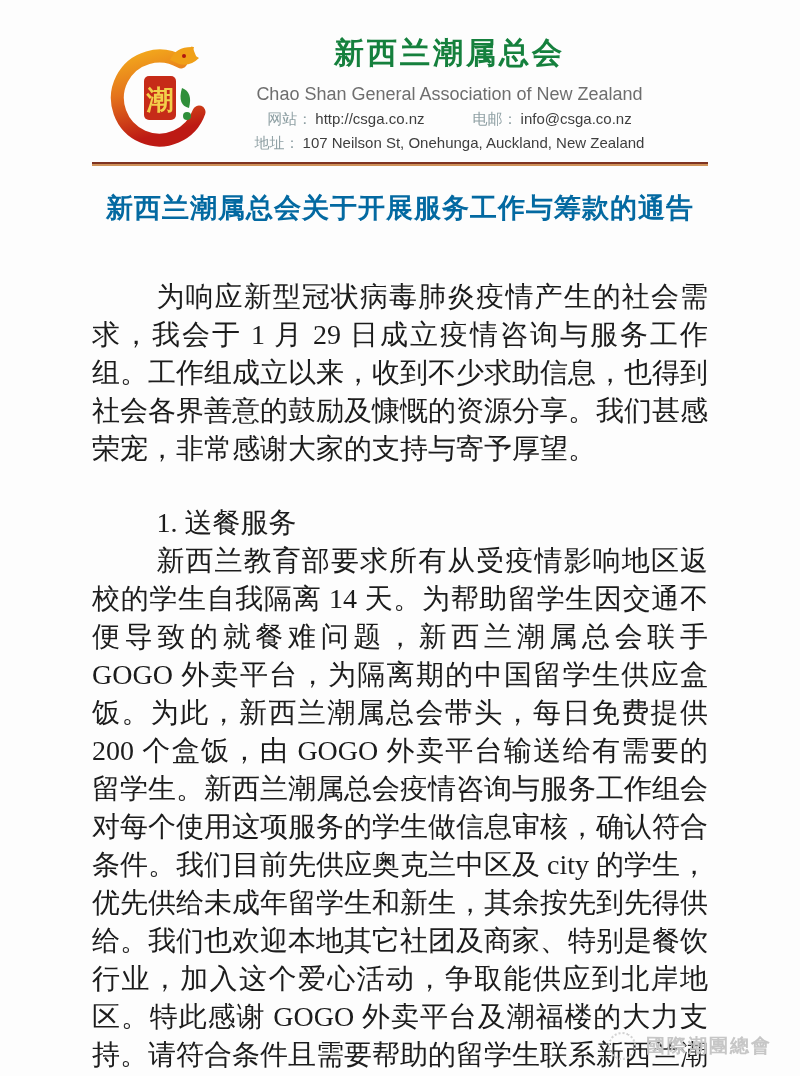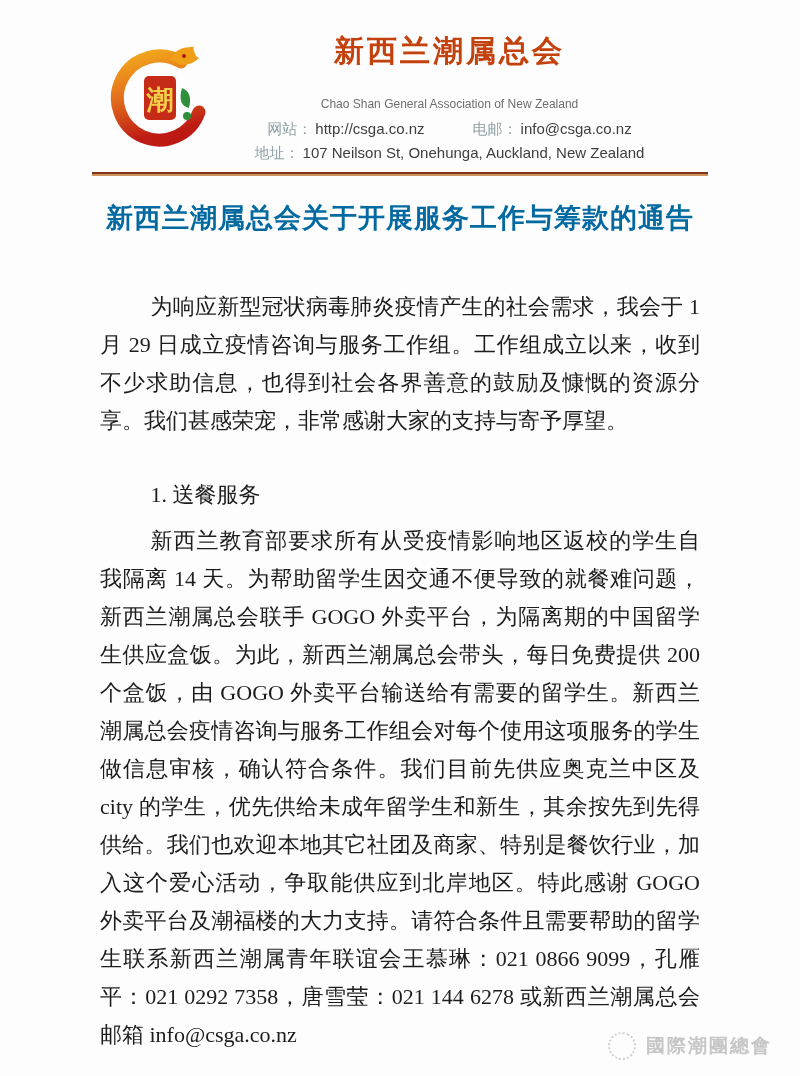--- a/index.html
+++ b/index.html
@@ -11,27 +11,27 @@
     overflow:hidden;
     font-family:"Liberation Serif", serif;
   }
   .content { padding:0 92px; }
 
   
   .letterhead { position:relative; padding-top:36px; }
   .logo-wrap { position:absolute; left:12px; top:38px; width:112px; height:112px; }
   .head-text { margin-left:95px; width:525px; text-align:center; }
   .org-cn {
-    font-family:Liberation Mono, monospace;
+    font-family:Liberation Serif, serif;
     font-weight:bold; font-size:30px; line-height:34px;
-    color:#c2410c; letter-spacing:3px;
+    color:#15803d; letter-spacing:3px;
   }
   .org-en {
     font-family:"Liberation Sans", sans-serif;
-    font-size:12px; line-height:22px; color:#6e6e6e; margin-top:23px;
+    font-size:18px; line-height:22px; color:#6e6e6e; margin-top:13px;
   }
   .contact-row {
     font-family:"Liberation Sans", sans-serif;
     font-size:15px; line-height:20px; color:#3e3e3e;
     margin-top:4px; display:flex; justify-content:center; gap:48px;
   }
   .contact-row.single { gap:0;text-align:center; }
   .clabel { color:#8fa0a4; margin-right:3px; }
   .rule {
     margin-top:9px; height:4px;
@@ -42,22 +42,22 @@
   .notice-title {
     font-family:"Liberation Sans", sans-serif;
     font-size:27px; font-weight:bold; letter-spacing:1px;
     color:#0369a1; text-align:center;
     margin:24px 0 0 0;
   }
 
   
   .body-text { margin-top:52px; }
   .body-text p {
-    font-size:22px; line-height:38px; color:#1c1c1c;
-    text-align:justify; text-indent:2.3em; margin:8px;
+    font-size:28px; line-height:38px; color:#1c1c1c;
+    text-align:justify; text-indent:2.3em; margin:0;
   }
   .body-text p.gap-after { margin-bottom:36px; }
   .body-text p.sec-heading { margin-top:2px; }
 
   
   .watermark {
     position:absolute; right:28px; bottom:16px;
     display:flex; align-items:center; gap:10px;
     color:#c6c6c6;
   }

